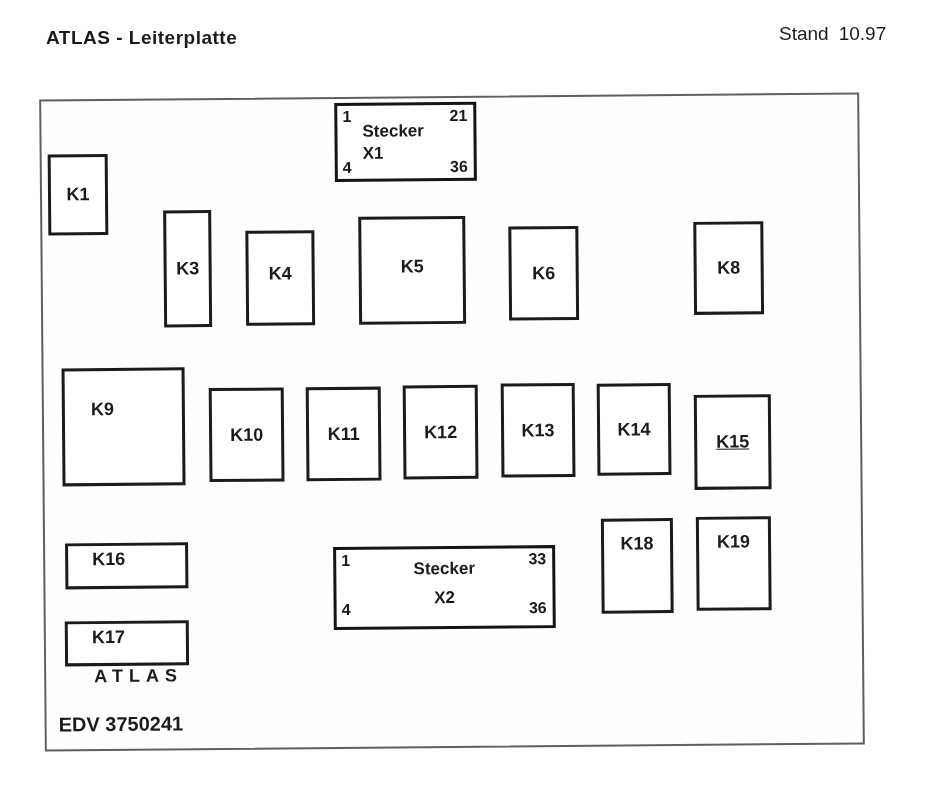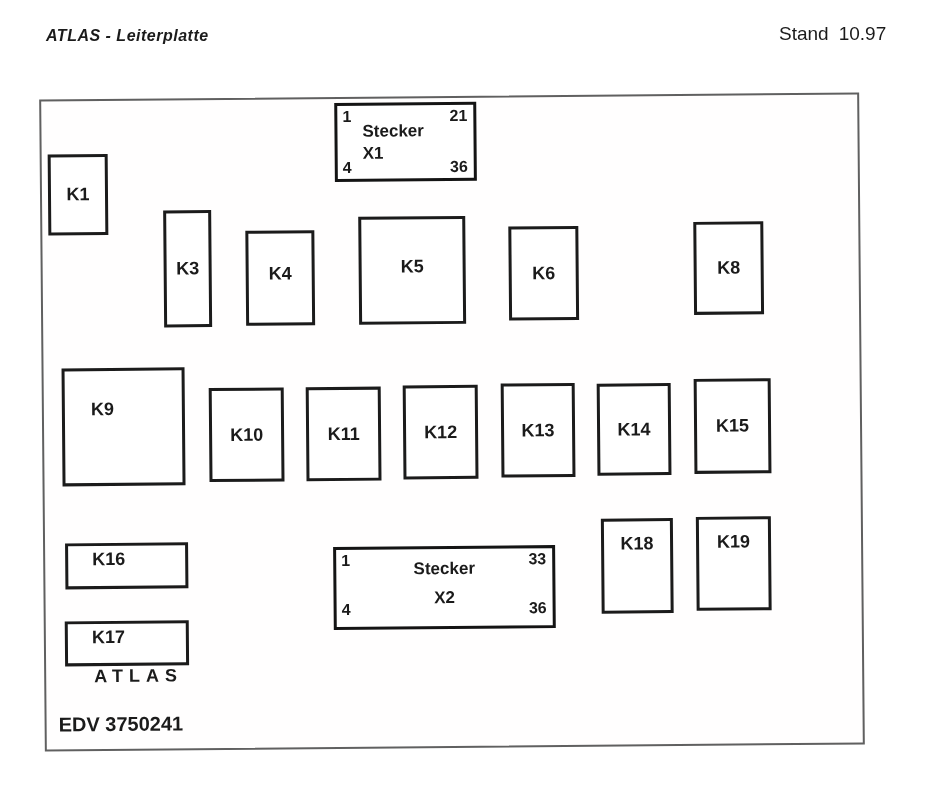--- a/index.html
+++ b/index.html
@@ -14,25 +14,24 @@
     overflow: hidden;
     font-family: "Liberation Sans", sans-serif;
     color: #1b1b1b;
   }
 
   
   .page-title {
     position: absolute;
     left: 46px;
     top: 27px;
-    font-size: 16px;
+    font-size: 19px;
     font-weight: bold;
     letter-spacing: 0.5px;
     white-space: nowrap;
-    font-style: italic;
   }
   .revision {
     position: absolute;
     left: 779px;
     top: 23px;
     font-size: 19px;
     white-space: nowrap;
   }
   .revision .rev-label { margin-right: 10px; }
 
@@ -211,21 +210,21 @@
   </div>
 
   <div class="comp bias-up" style="left:457px; top:286px; width:74px; height:94px;">
     <span>K13</span>
   </div>
 
   <div class="comp bias-up" style="left:553px; top:287px; width:74px; height:92px;">
     <span>K14</span>
   </div>
 
-  <div class="comp bias-up" style="left:650px; top:283px; width:77px; height:95px;">
+  <div class="comp bias-up" style="left:650px; top:299px; width:77px; height:95px;text-decoration:underline;">
     <span>K15</span>
   </div>
 
   <div class="comp label-topleft" style="left:20px; top:442px; width:123px; height:46px;">
     <span>K16</span>
   </div>
 
   <div class="comp label-topleft" style="left:19px; top:520px; width:124px; height:45px;">
     <span>K17</span>
   </div>

